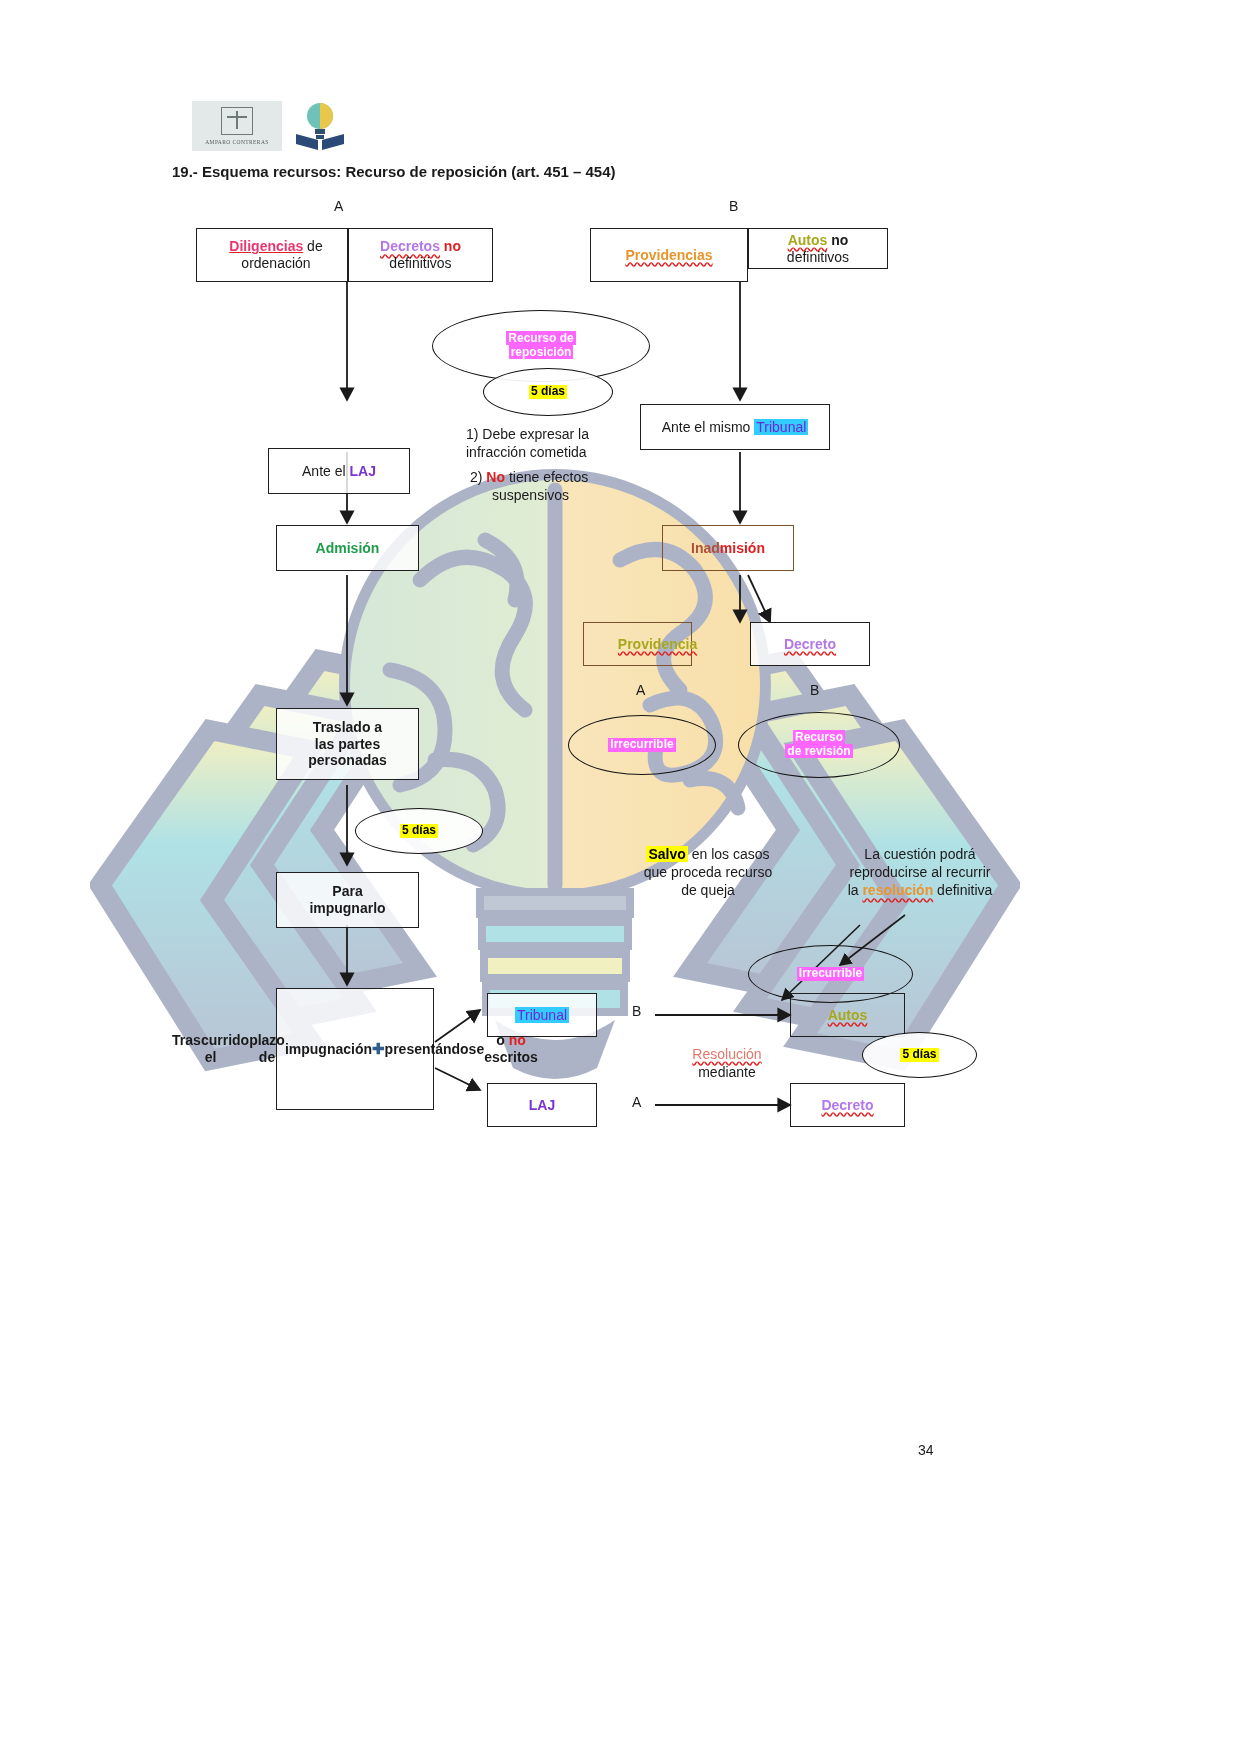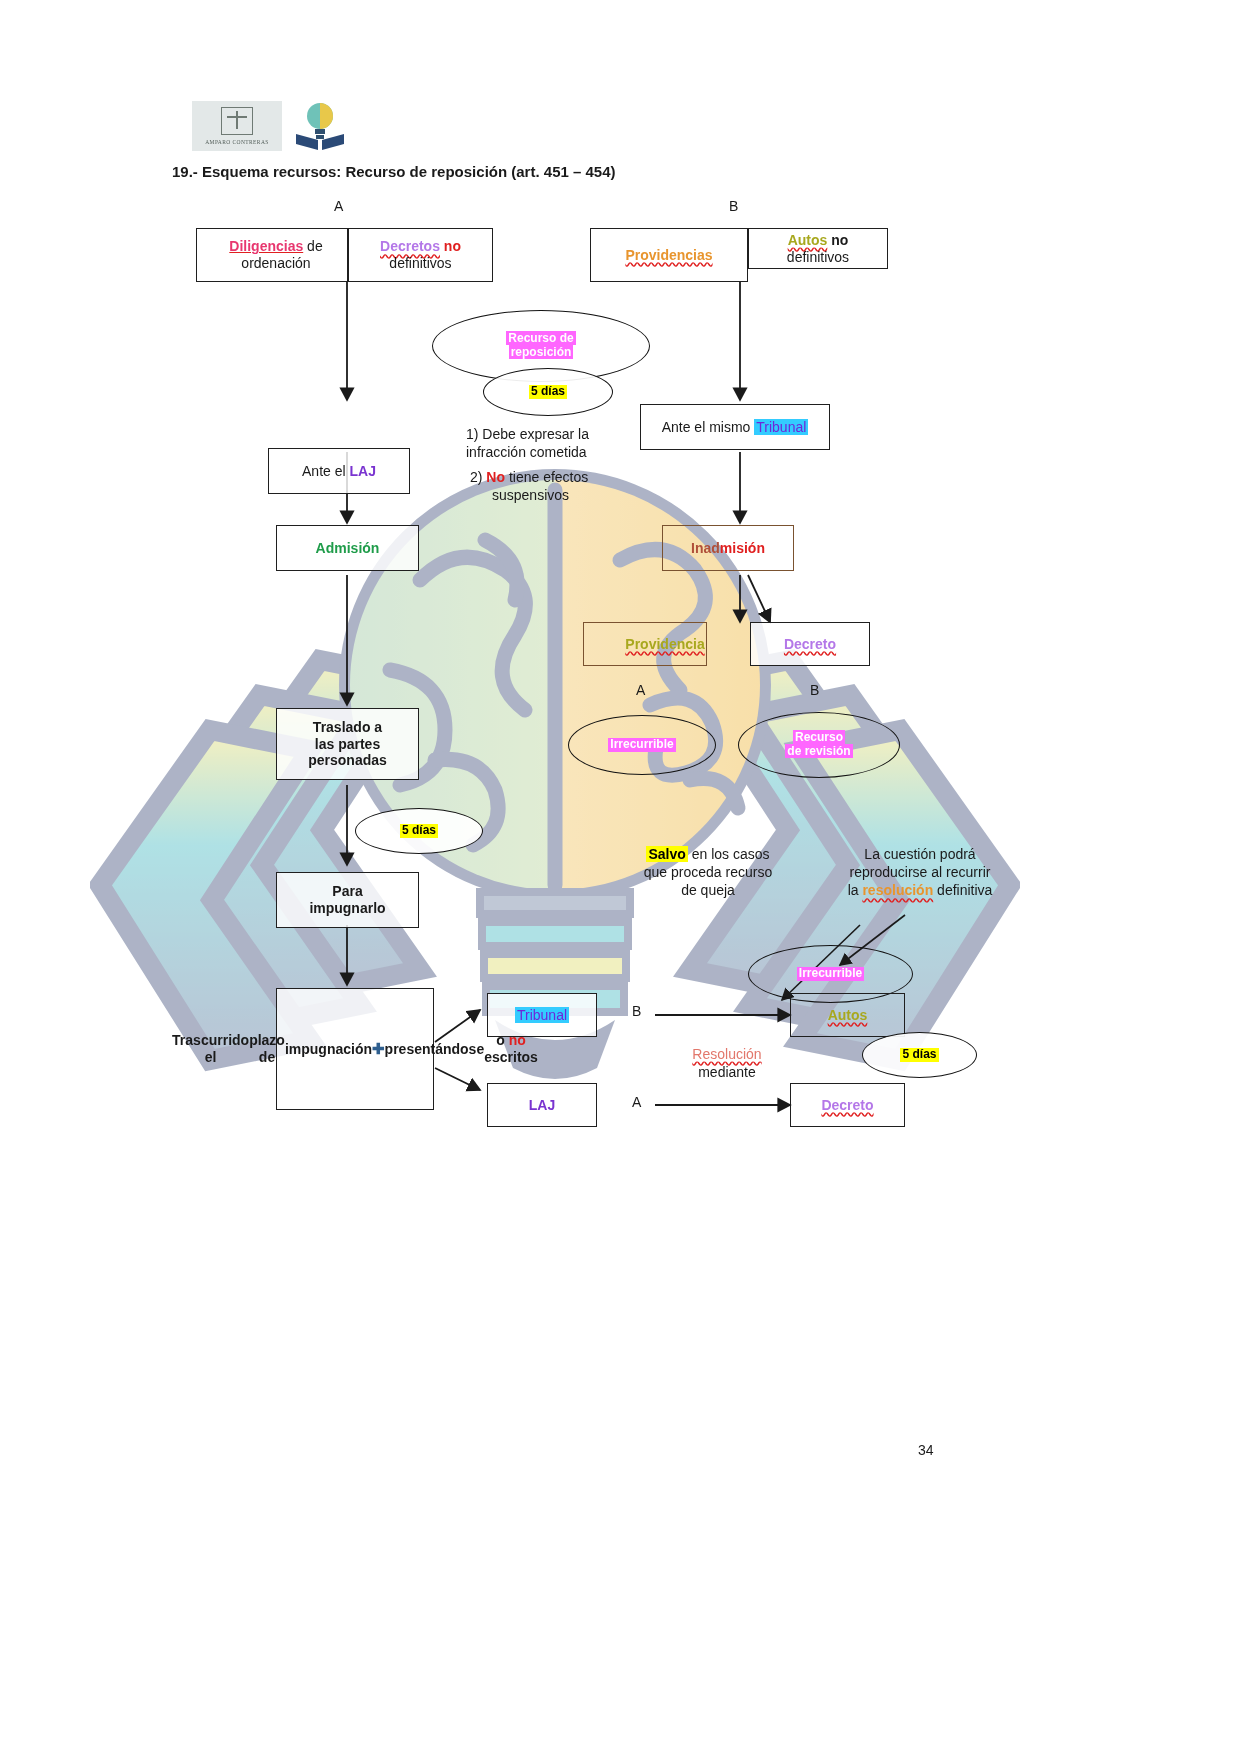--- a/index.html
+++ b/index.html
@@ -236,21 +236,21 @@
   </div>
 
   <div class="box pale" style="left:640px;top:404px;width:190px;height:46px;">
     <span><span>Ante el mismo </span><span class="hl-cyan">Tribunal</span></span>
   </div>
   <div class="box thinbrown" style="left:662px;top:525px;width:132px;height:46px;">
     <span>
       <span class="c-brown">Inad</span><span class="c-red">misión</span>
     </span>
   </div>
-  <div class="box thinbrown" style="left:583px;top:622px;width:124px;height:44px;padding-left:40px;">
+  <div class="box thinbrown" style="left:583px;top:622px;width:109px;height:44px;padding-left:40px;">
     <span class="c-olive u-wav">Providencia</span>
   </div>
   <div class="box pale" style="left:750px;top:622px;width:120px;height:44px;">
     <span class="c-violet u-wav">Decreto</span>
   </div>
 
   <div class="lbl" style="left:636px;top:682px;">A</div>
   <div class="lbl" style="left:810px;top:682px;">B</div>
 
   <div class="oval" style="left:568px;top:715px;width:148px;height:60px;">

